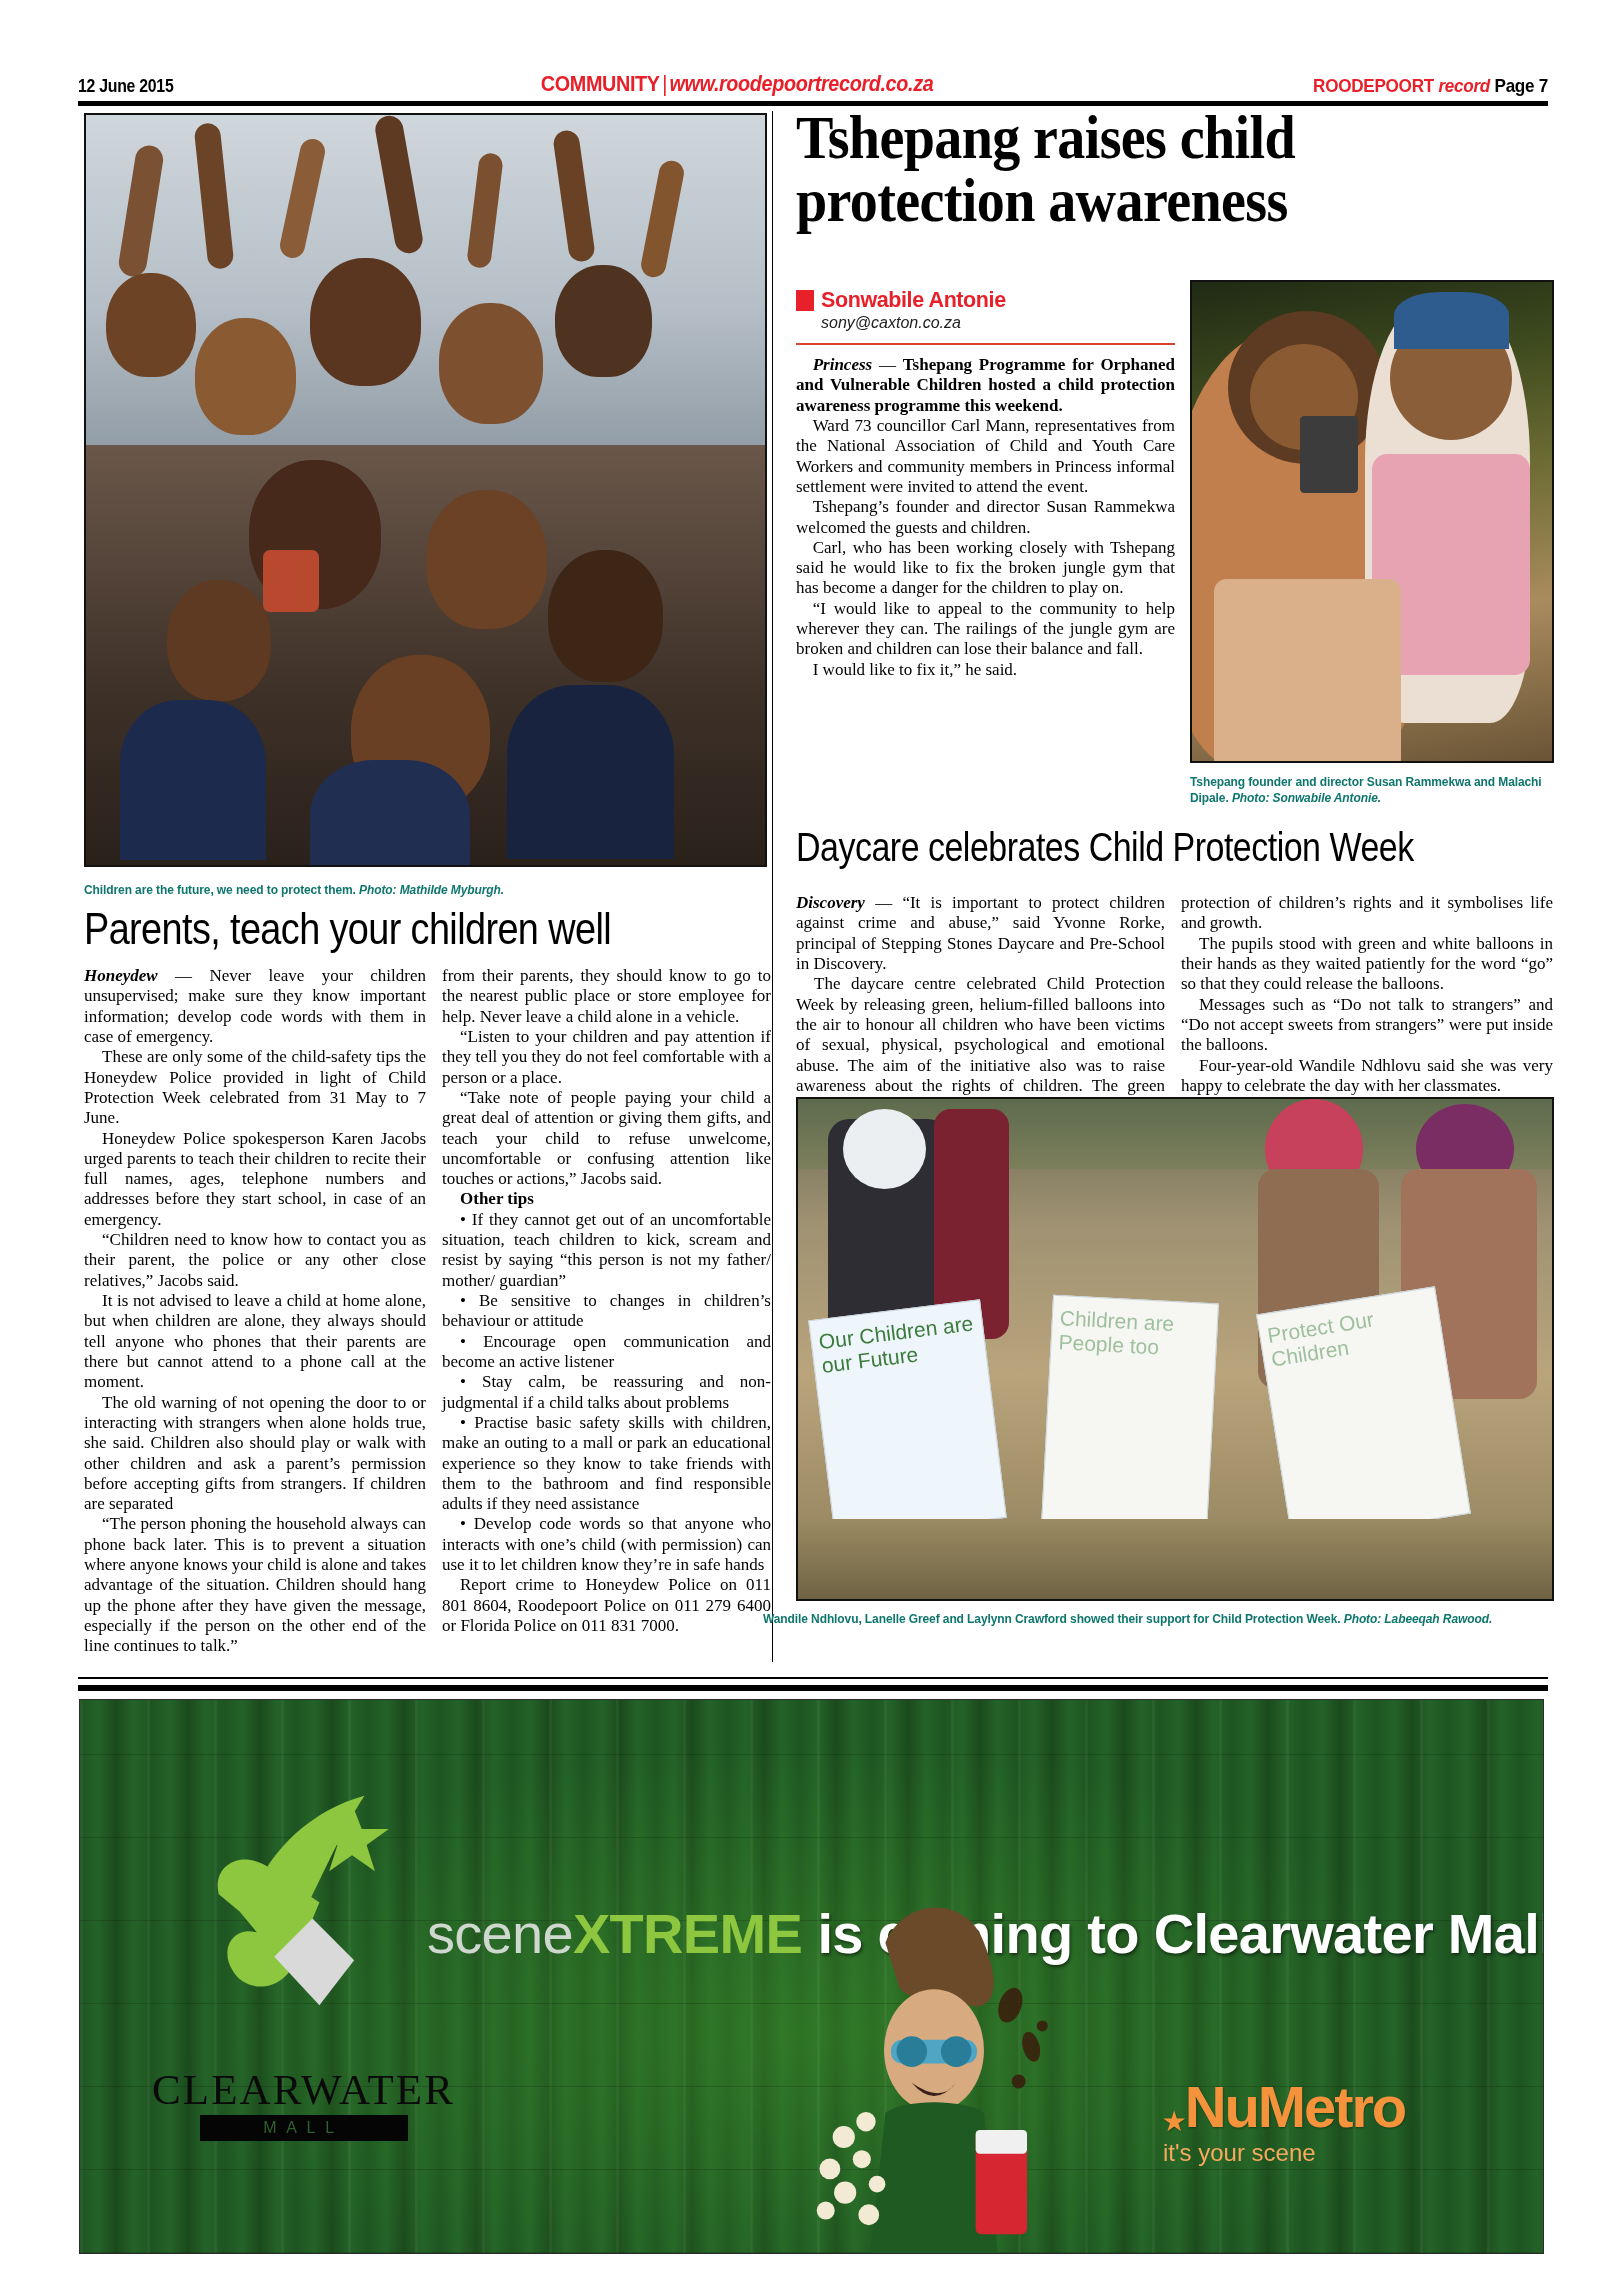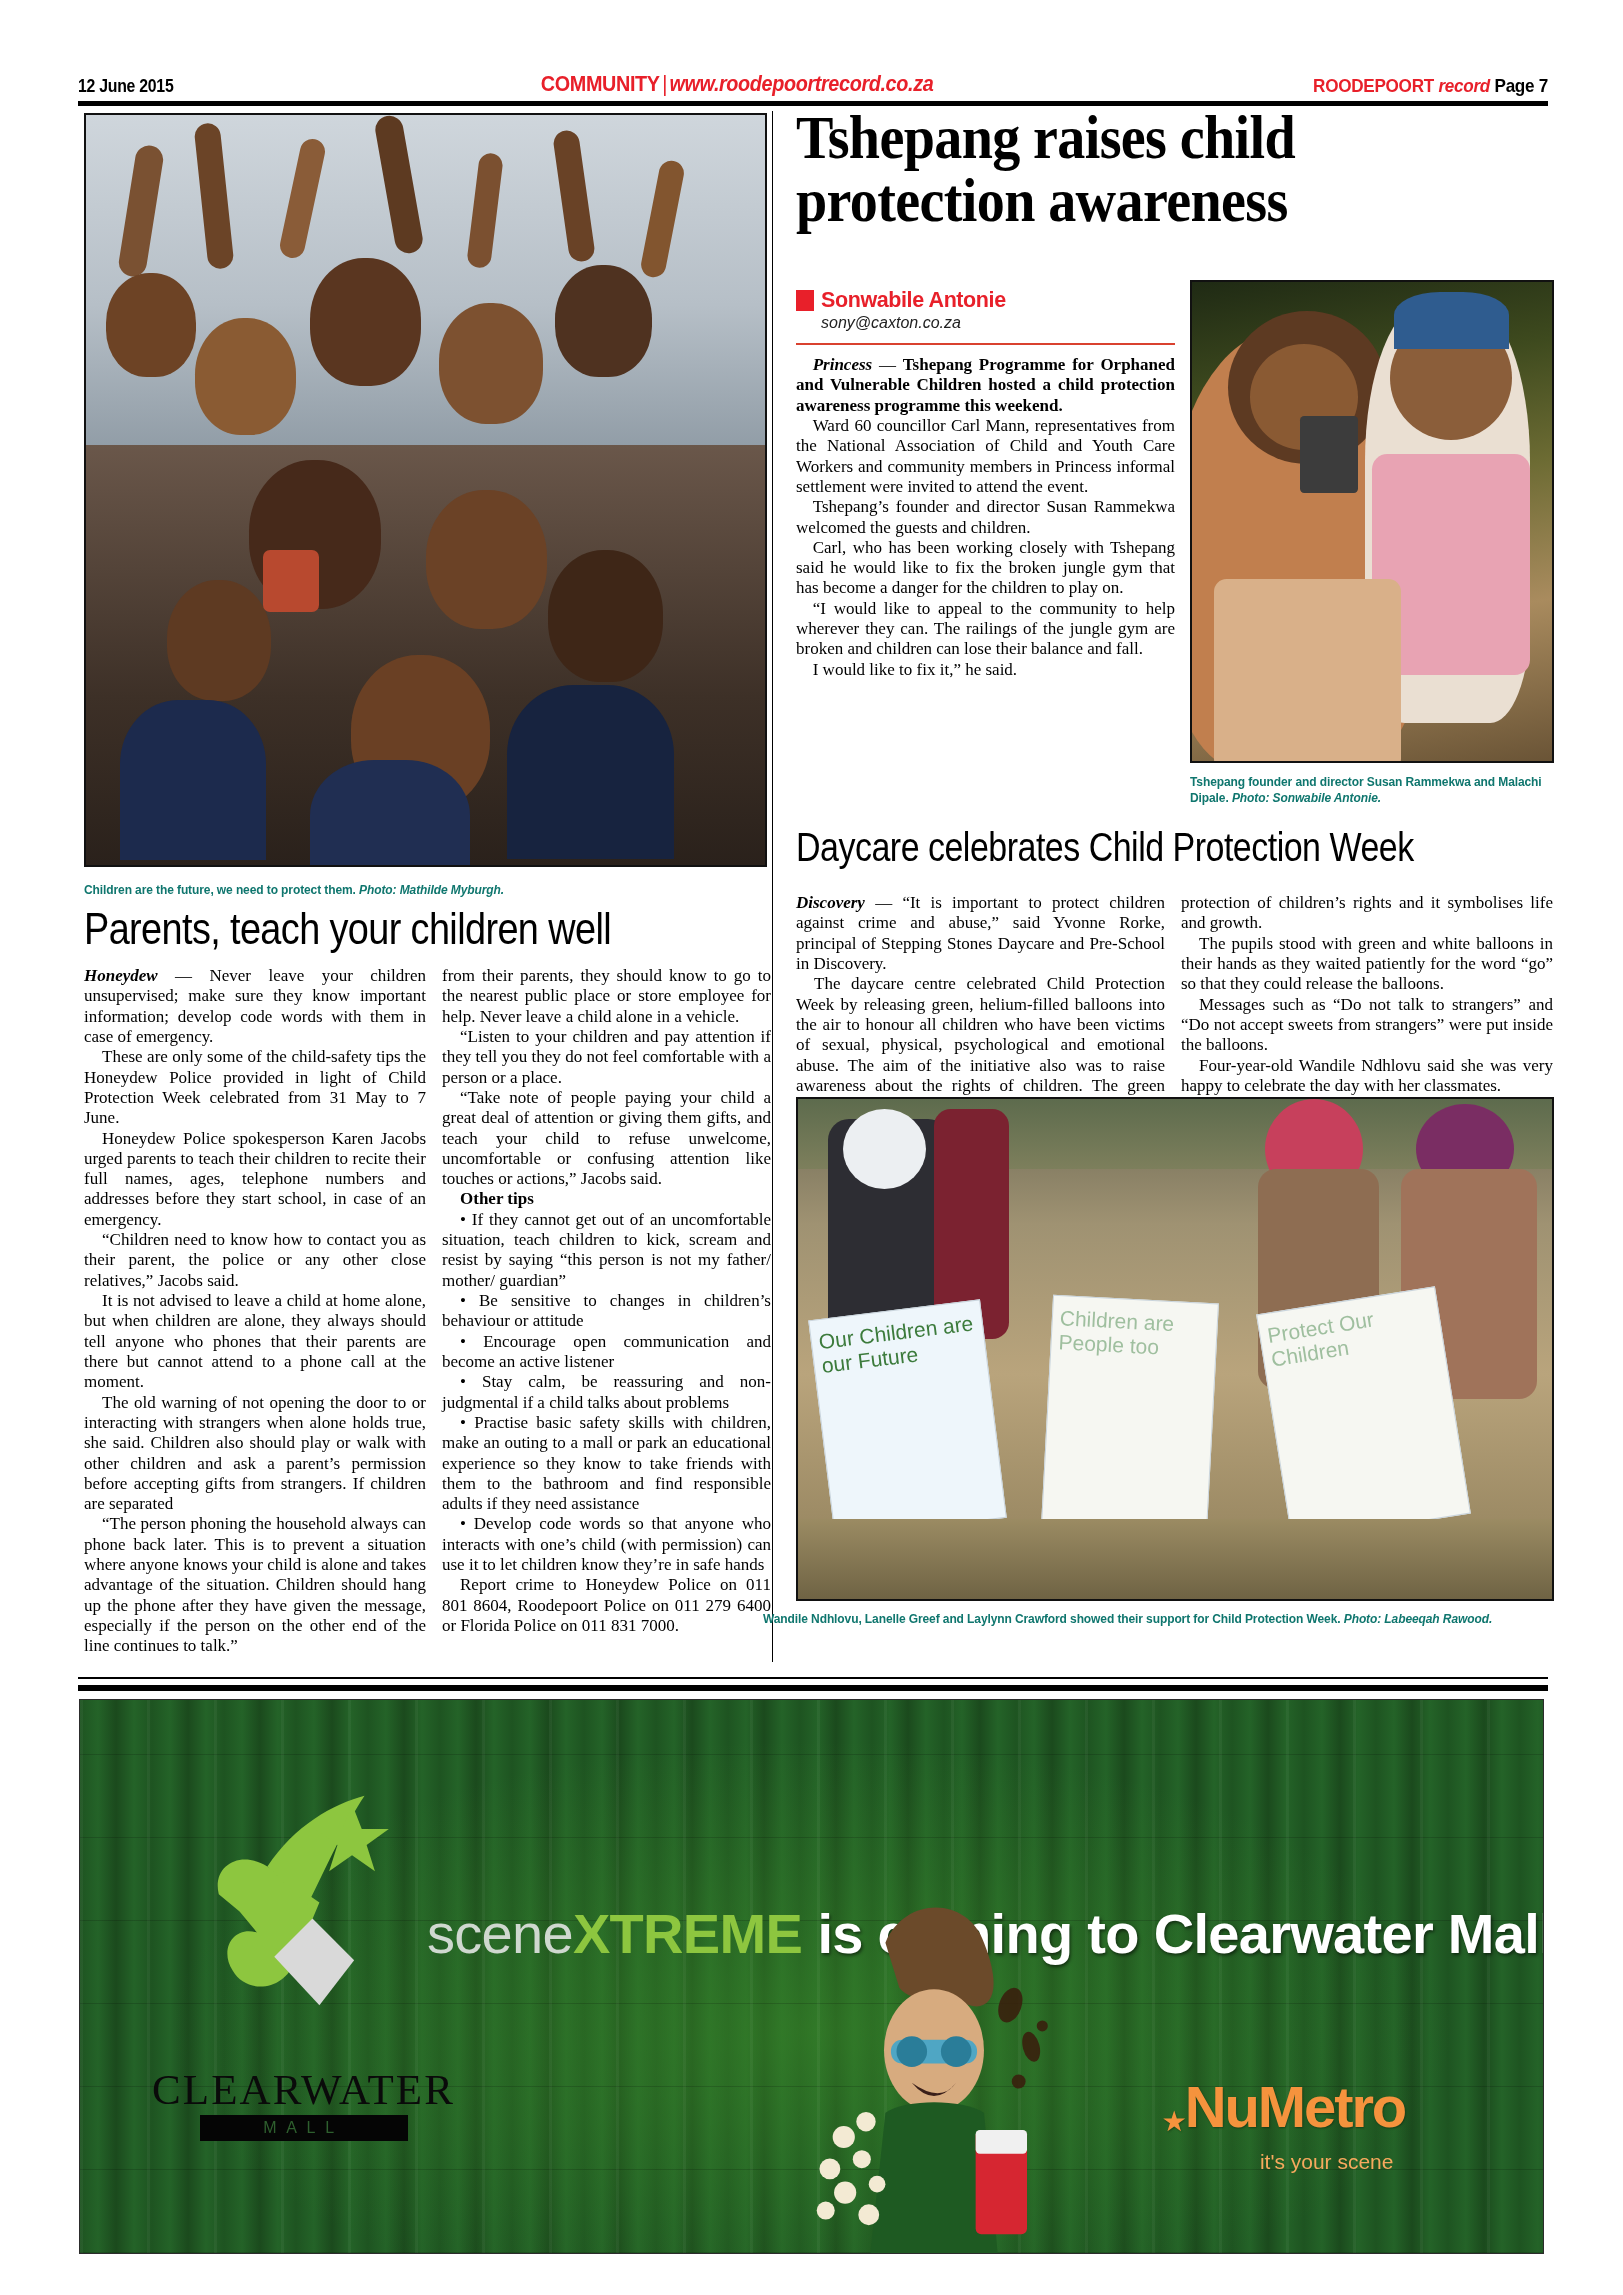--- a/index.html
+++ b/index.html
@@ -203,22 +203,22 @@
     font-size:16px; letter-spacing:9.7px; line-height:26px; text-align:center;
   }
   .nm-logo { position:absolute; left:1159px; top:2089px; width:333px; }
   .nm-word {
     font-family:"Liberation Sans", sans-serif; font-weight:700;
     font-size:58px; color:#f5933d; letter-spacing:-2.1px; line-height:1;
     text-shadow:0.7px 1.4px 2.1px rgba(0,0,0,0.35); white-space:nowrap;
   }
   .nm-star { color:#f5933d; font-size:25px; vertical-align:-2.8px; margin-right:1.4px; }
   .nm-tag {
-    font-family:"Liberation Sans", sans-serif; font-size:21px;
-    color:#f7a95e; text-align:center; margin-top:14px; padding-right:5.6px;
+    font-family:"Liberation Sans", sans-serif; font-size:24px;
+    color:#f7a95e; text-align:left; margin-top:3px; padding-right:5.6px;
   }
 
   
   .kid-face { position:absolute; border-radius:48% 48% 45% 45%; }
   .placard { position:absolute; background:#eef6fb; border:1.4px solid #c9d4dc;
              font-family:"Liberation Sans", sans-serif; color:#3c7b3c;
              font-size:21px; line-height:1.15; padding:9.7px 7px; }
   .placard.w { background:#f6f7f2; color:#9fbf9f; }
 </style>
 </head>
@@ -316,21 +316,21 @@
     <span class="em">sony@caxton.co.za</span>
   </div>
   <div class="byline-rule"></div>
 
   <div class="body-col" id="right-col-1">
     <p class="noind">
       <span class="drop">Princess</span>
       <span>—</span>
       <span class="lede">Tshepang Programme for Orphaned and Vulnerable Children hosted a child protection awareness programme this weekend.</span>
     </p>
-    <p>Ward 60 councillor Carl Mann, representatives from the National Association of Child and Youth Care Workers and community members in Princess informal settlement were invited to attend the event.</p>
+    <p>Ward 73 councillor Carl Mann, representatives from the National Association of Child and Youth Care Workers and community members in Princess informal settlement were invited to attend the event.</p>
     <p>Tshepang’s founder and director Susan Rammekwa welcomed the guests and children.</p>
     <p>Carl, who has been working closely with Tshepang said he would like to fix the broken jungle gym that has become a danger for the children to play on.</p>
     <p>“I would like to appeal to the community to help wherever they can. The railings of the jungle gym are broken and children can lose their balance and fall.</p>
     <p>I would like to fix it,” he said.</p>
   </div>
 
   <div class="photo-susan">
     <div style="position:absolute;inset:0;background:linear-gradient(170deg,#1f2a14 0%,#3e4a1e 22%,#6c6b33 44%,#a98b5e 70%,#6a5436 100%);"></div>
     <div class="blob" style="left:-6%;top:10%;width:70%;height:92%;background:#c17f4e;border-radius:45% 45% 30% 30%;"></div>
     <div class="blob" style="left:10%;top:6%;width:44%;height:32%;background:#5d3a22;border-radius:50%;"></div>

